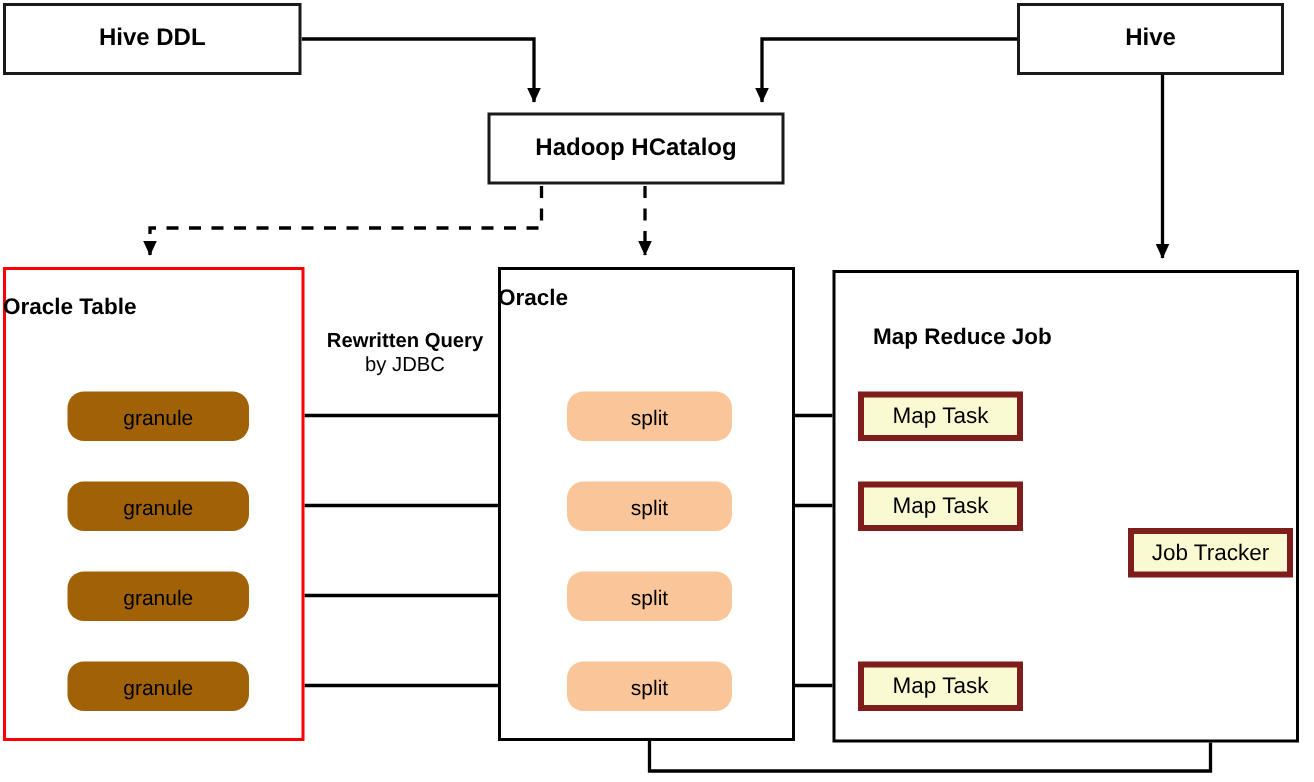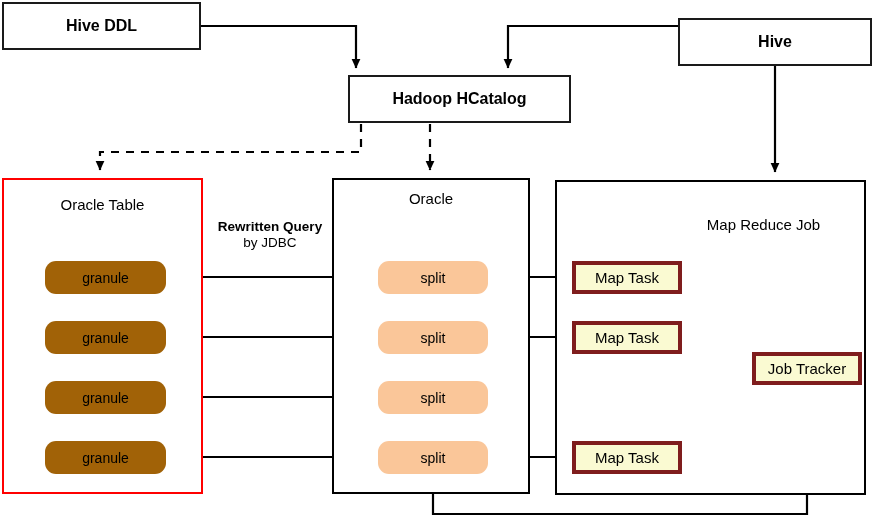--- a/index.html
+++ b/index.html
@@ -4,22 +4,22 @@
 <style>
   html,body{margin:0;padding:0;background:#ffffff;}
   body{width:876px;height:521px;overflow:hidden;
        font-family:"Liberation Sans","DejaVu Sans",sans-serif;}
   #stage{position:relative;width:876px;height:521px;background:#fff;}
   svg.layer{position:absolute;left:0;top:0;width:876px;height:521px;}
   .node{position:absolute;box-sizing:border-box;display:flex;align-items:center;
         justify-content:center;text-align:center;}
   .container-box{background:#ffffff;border:2px solid #000000;}
   .container-box.red{border-color:#ff0000;}
-  .container-title{position:absolute;left:0;right:0;text-align:center;
-        font-weight:normal;font-size:15px;color:#000;line-height:1.15;}
+  .container-title{position:absolute;left:0;right:0;text-align:left;
+        font-weight:bold;font-size:15px;color:#000;line-height:1.15;}
   .plain-box{background:#ffffff;border:2px solid #1a1a1a;font-weight:bold;font-size:16px;color:#000;}
   .pill{border-radius:11px;font-size:14px;color:#000;}
   .pill.granule{background:#a16207;}
   .pill.split{background:#fac699;}
   .tile{background:#fafad2;border:4px solid #7f1d1d;font-size:15px;color:#000;}
   .edge-label{position:absolute;text-align:center;font-size:13.5px;line-height:1.18;color:#000;}
   .edge-label b{font-weight:bold;}
   .edge-label span{font-weight:normal;}
 </style>
 </head>
@@ -85,25 +85,25 @@
     <div>Oracle</div>
   </div>
 
   <div class="node container-box" style="left:555px;top:180px;width:311px;height:315px;"></div>
   <div class="container-title" style="left:582px;top:196px;width:363px;margin-top:20px;">Map Reduce Job</div>
 
   <div class="node plain-box" style="left:2px;top:2px;width:199px;height:48px;">
     <span>Hive DDL</span>
   </div>
 
-  <div class="node plain-box" style="left:348px;top:75px;width:223px;height:48px;">
+  <div class="node plain-box" style="left:325px;top:75px;width:198px;height:48px;">
     <span>Hadoop HCatalog</span>
   </div>
 
-  <div class="node plain-box" style="left:678px;top:18px;width:194px;height:48px;">
+  <div class="node plain-box" style="left:678px;top:2px;width:178px;height:48px;">
     <span>Hive</span>
   </div>
 
   <div class="node pill granule" style="left:45px;top:261px;width:121px;height:33px;">
     <span>granule</span>
   </div>
   <div class="node pill granule" style="left:45px;top:321px;width:121px;height:33px;">
     <span>granule</span>
   </div>
   <div class="node pill granule" style="left:45px;top:381px;width:121px;height:33px;">

